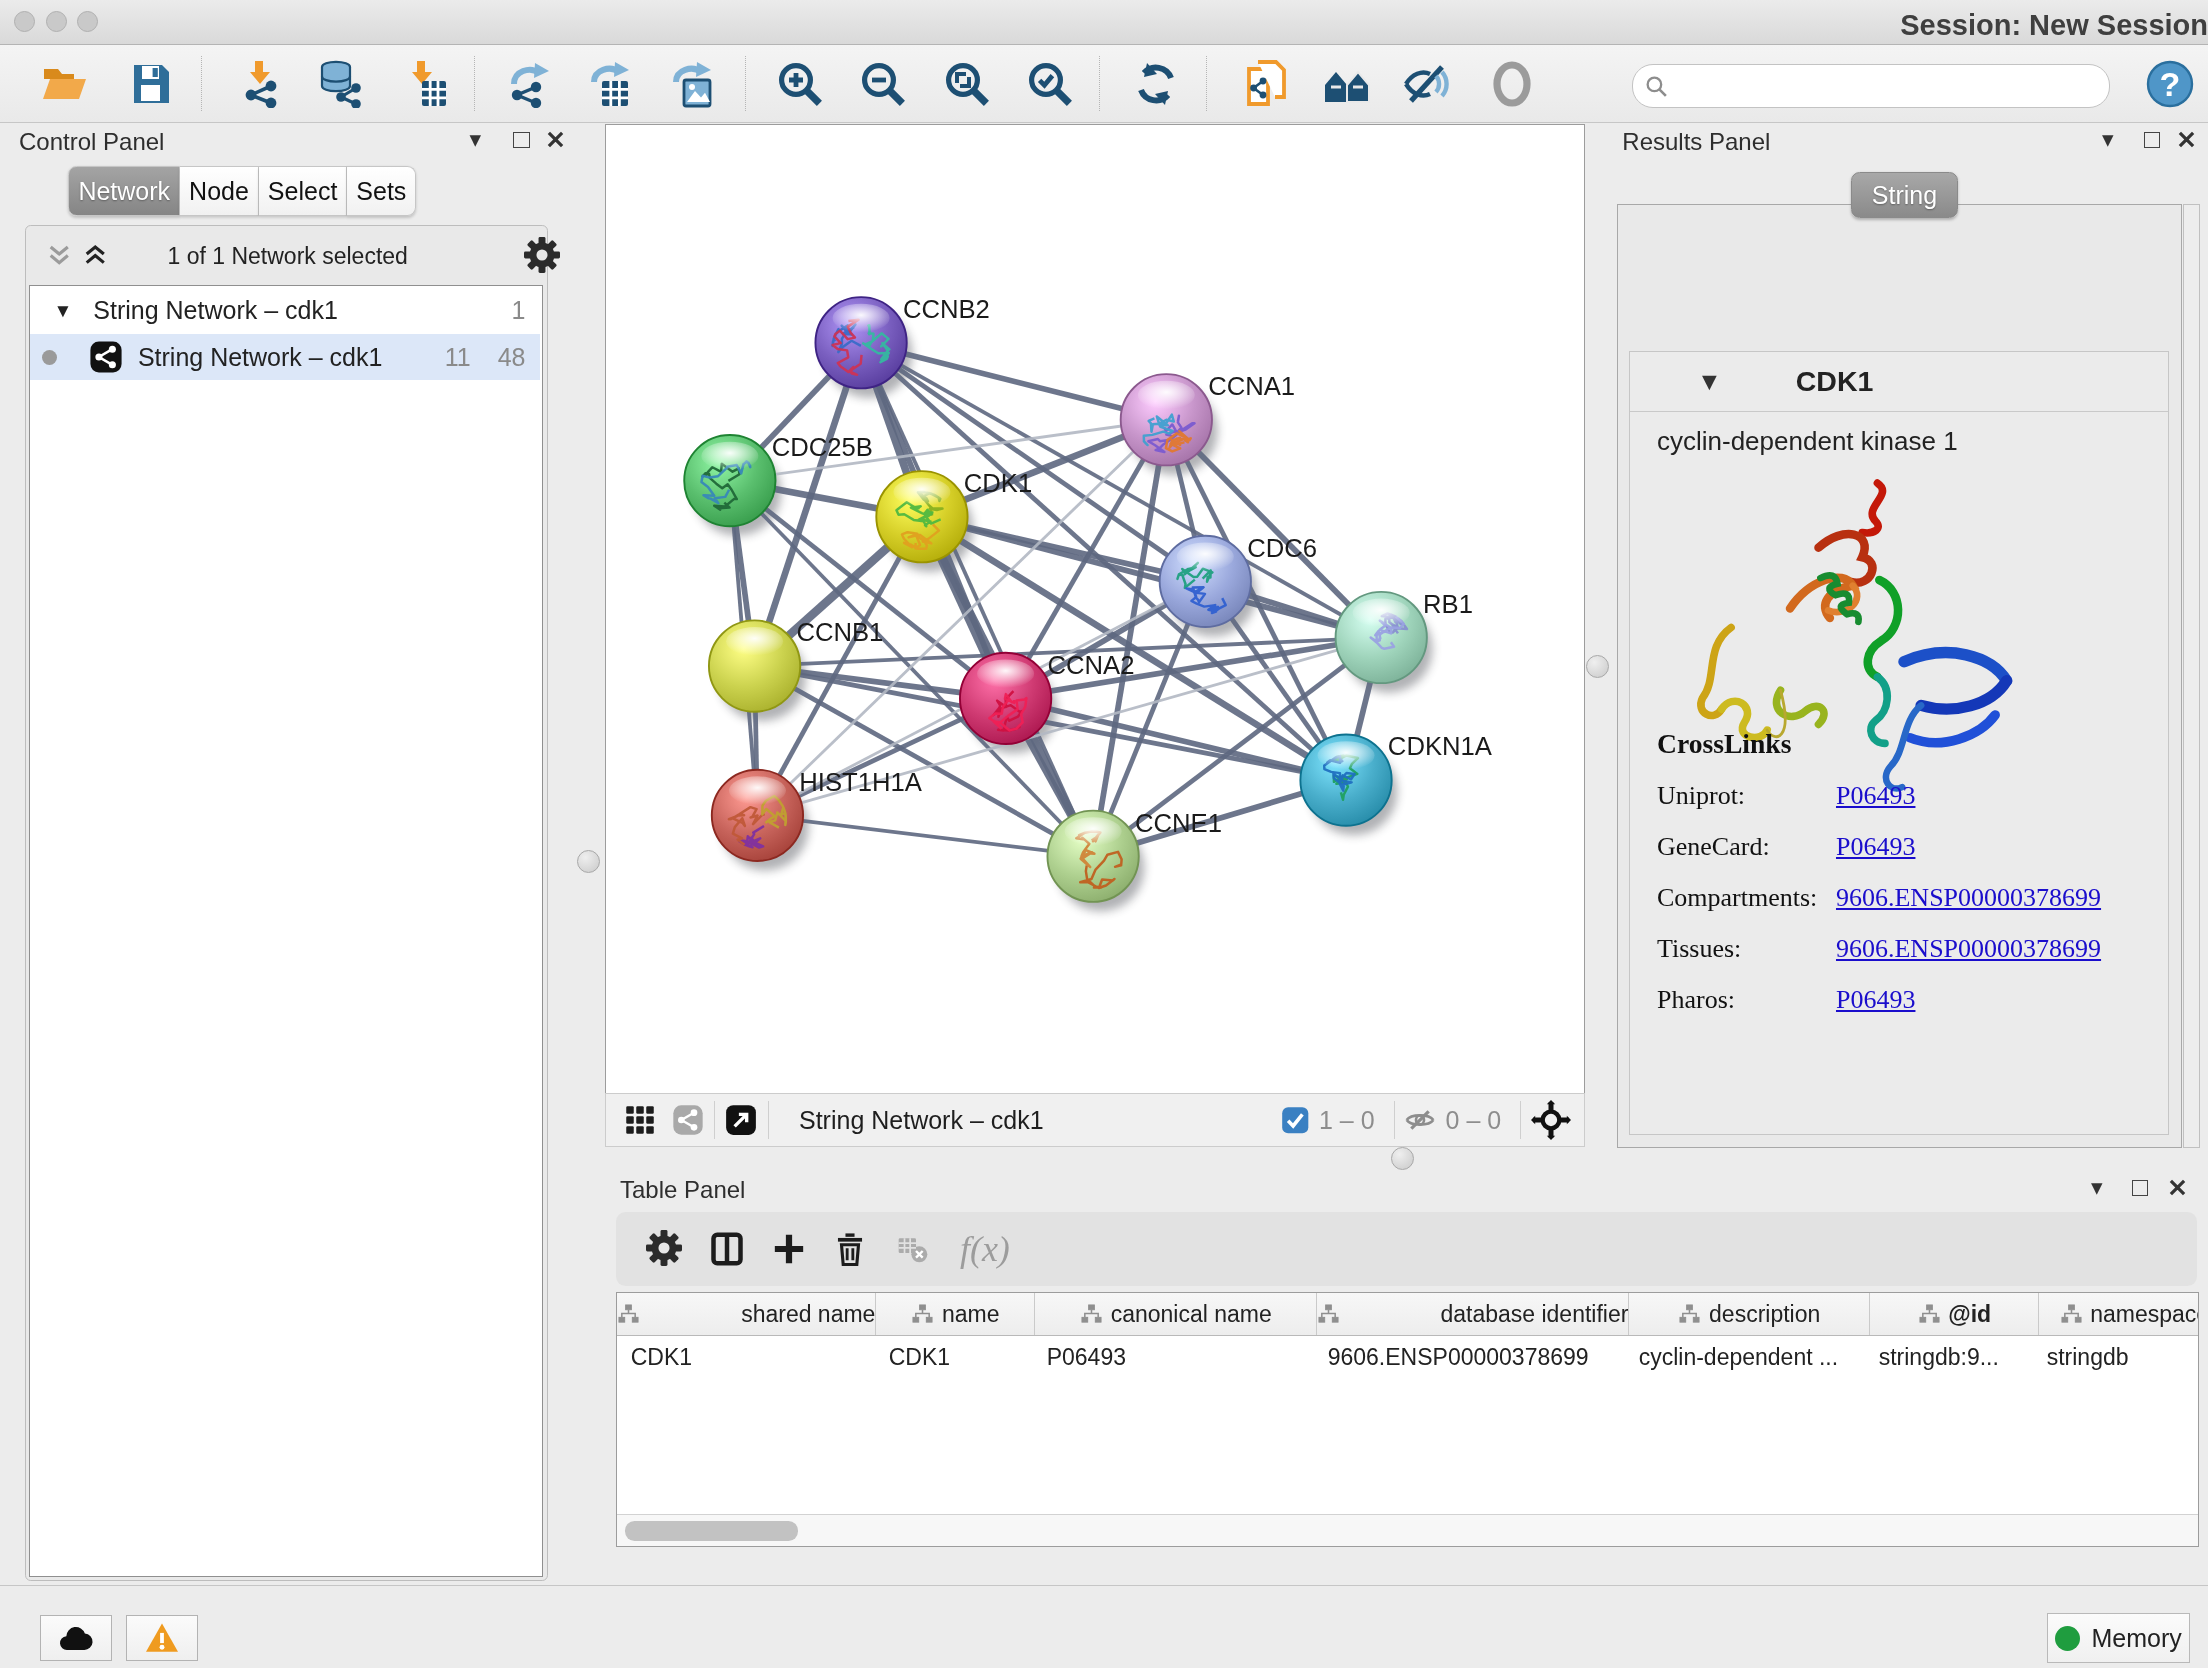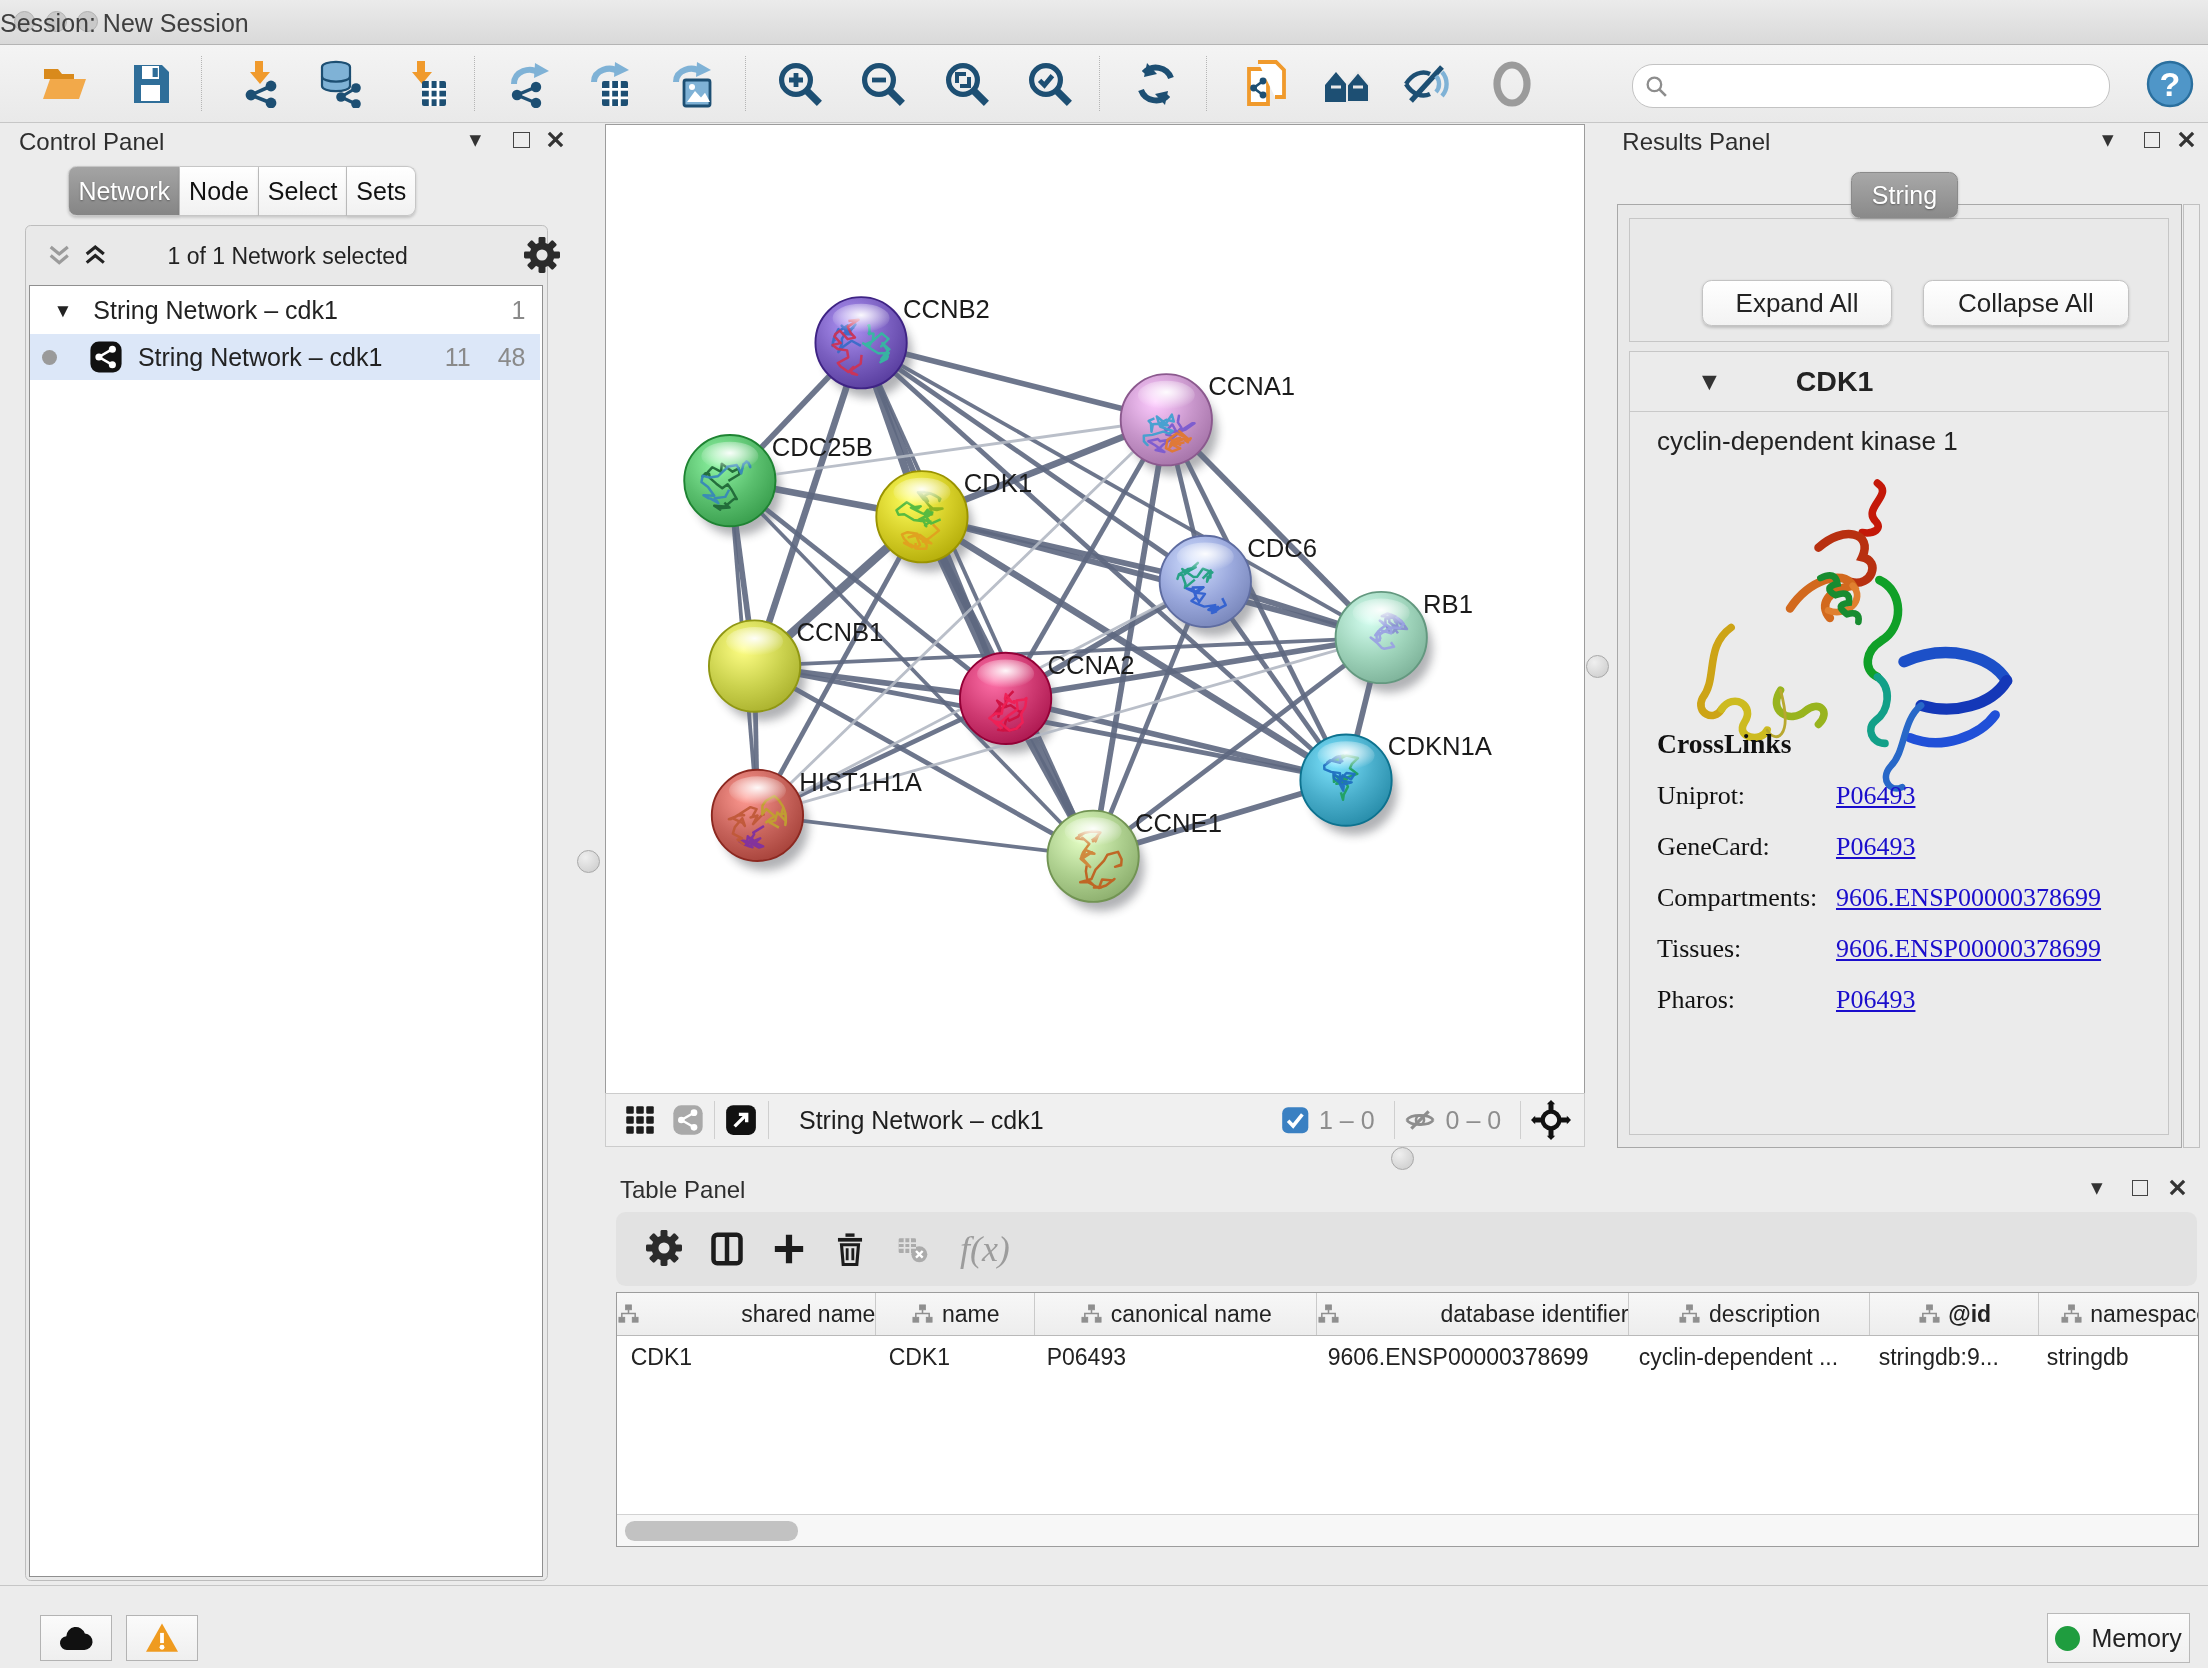--- a/index.html
+++ b/index.html
@@ -1,21 +1,21 @@
 <!DOCTYPE html>
 <html style="font-size:15px"><head>
 <meta charset="utf-8">
 <style>
   html,body{margin:0;padding:0;background:#d0d0d0;}
   #app{position:relative;width:2208px;height:1668px;background:#ececec;font-family:"Liberation Sans",sans-serif;overflow:hidden;color:#222;}
   .abs{position:absolute;}
   
   #titlebar{left:0;top:0;width:2208px;height:44px;background:linear-gradient(#ebebeb,#d9d9d9);border-bottom:1px solid #b4b4b4;}
   .traffic{width:19px;height:19px;border-radius:50%;background:#c9c9c9;border:1px solid #b0b0b0;top:11.4px;}
-  #win-title{width:2208px;top:8.6px;text-align:left;font-size:25px;color:#3f3f3f;}
+  #win-title{width:2208px;top:8.6px;text-align:right;font-size:29px;color:#3f3f3f;font-weight:bold;}
   
   #toolbar{left:0;top:45px;width:2208px;height:77px;background:linear-gradient(#f4f4f4,#e9e9e9);border-bottom:1px solid #c6c6c6;}
   .tbicon{position:absolute;top:15px;width:48px;height:48px;}
   .tbsep{position:absolute;top:11.4px;width:0;height:55px;border-left:1.9px dotted #b5b5b5;}
   #searchbox{position:absolute;left:1632px;top:19px;width:476px;height:42px;background:#fff;border:1px solid #c3c3c3;border-radius:21px;display:flex;align-items:center;}
   #searchbox svg{margin-left:11.4px;}
   #searchbox input{border:none;outline:none;flex:1;font-size:23px;background:transparent;margin:0 13.3px;font-family:"Liberation Sans",sans-serif;}
   
   .panel-title{font-size:24px;color:#2e2e2e;}
   .caret{font-size:23px;color:#333;line-height:23px;}
@@ -565,24 +565,20 @@
   </div>
 
   <div id="results-panel" class="abs">
     <span class="panel-title abs" style="left:13.3px;top:3.8px">Results Panel</span>
     <span class="caret abs" style="left:493px;top:3.8px">▾</span>
     <div class="winbox abs" style="left:535px;top:7.6px"></div>
     <svg class="abs" style="left:569px;top:6.7px" width="17" height="17" viewBox="0 0 18 18">
         <path d="M2 2l14 14M16 2L2 16" stroke="#333" stroke-width="3.4"></path>
       </svg>
     <div id="rp-outer">
-      <div id="rp-btnbox">
-        <div class="rp-btn" style="left:72px;width:188px">Expand All</div>
-        <div class="rp-btn" style="left:293px;width:204px">Collapse All</div>
-      </div>
       <div id="rp-gene-box">
         <div id="rp-gene-head">
           <span class="caret" style="margin-left:67px;font-size:25px">▼</span>
           <span style="margin-left:74px;font-size:28.5px;font-weight:bold">CDK1</span>
         </div>
         <div style="position:absolute;left:27px;top:74px;font-size:26px">cyclin-dependent kinase 1</div>
         <svg style="position:absolute;left:46px;top:114px" width="361" height="342" viewBox="0 0 380 360">
           <g fill="none" stroke-linecap="round">
             <path d="M212 18 C230 30 196 44 210 58 C218 66 208 72 196 70" stroke="#c41808" stroke-width="8"></path>
             <path d="M150 86 C176 62 208 70 196 96 C216 100 206 128 184 122" stroke="#b83010" stroke-width="9"></path>

